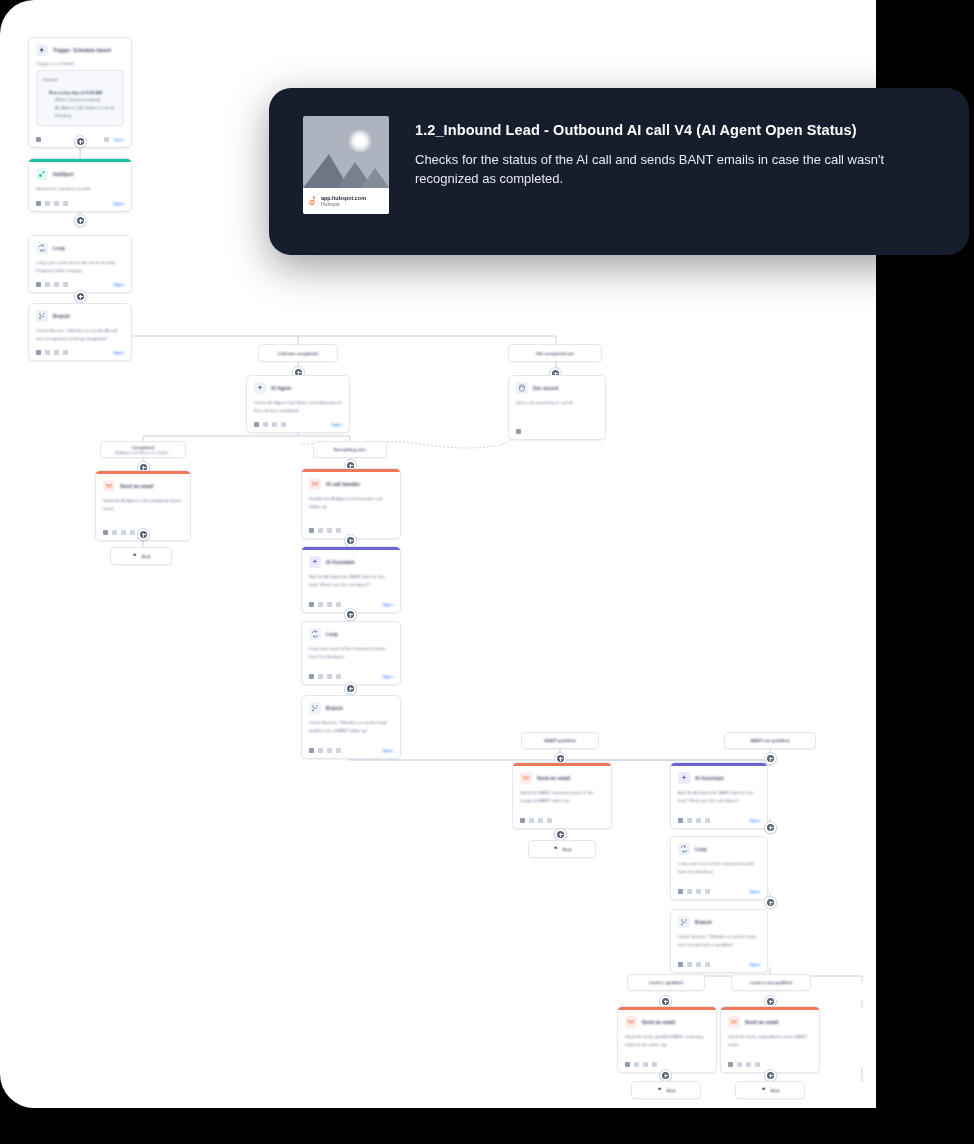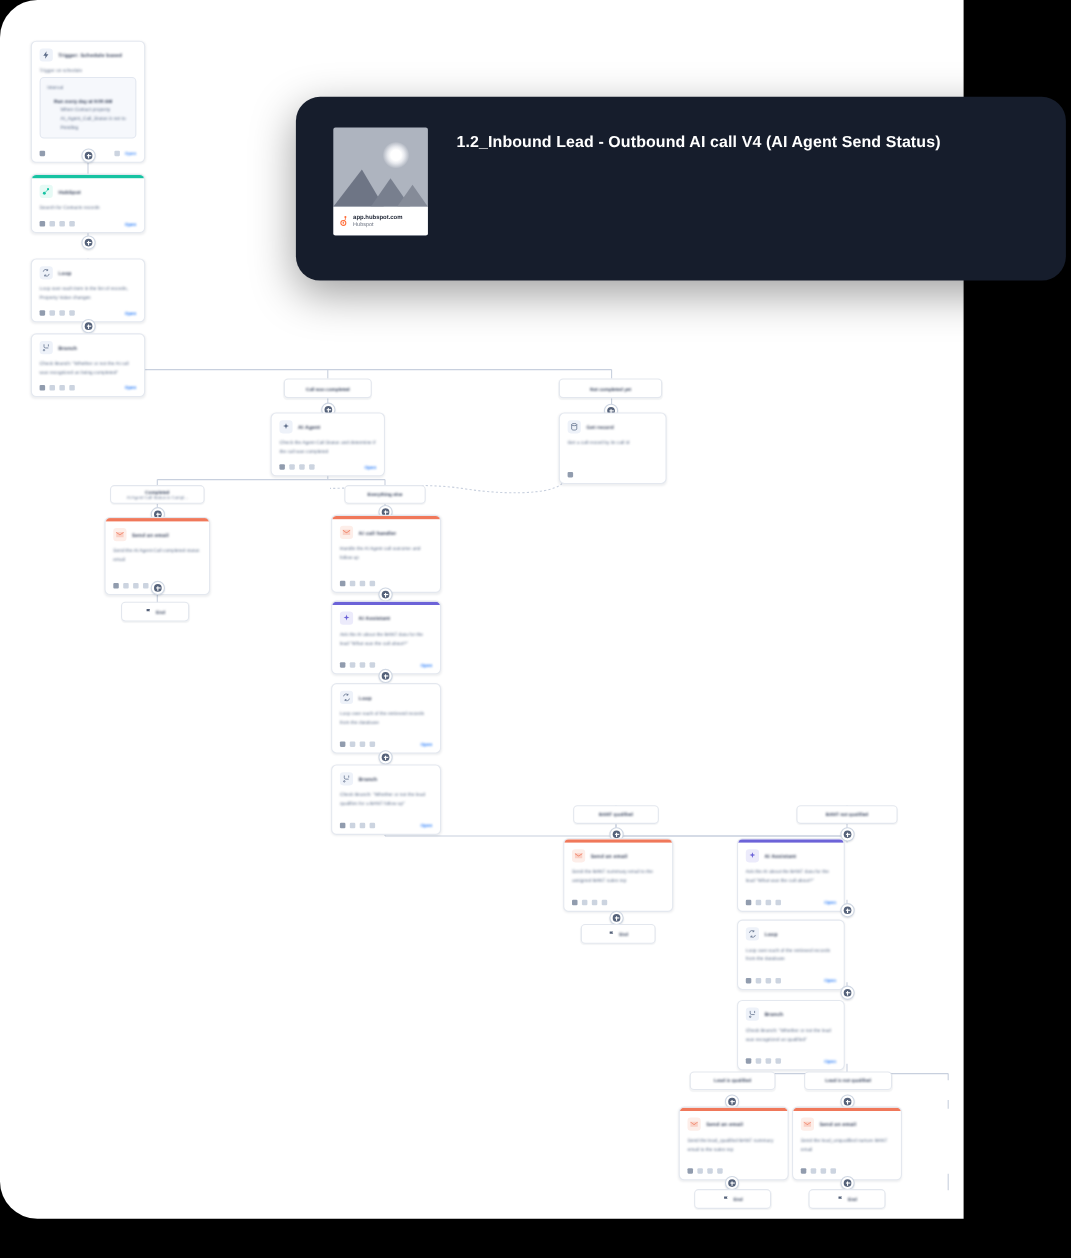--- a/index.html
+++ b/index.html
@@ -781,18 +781,19 @@
           <path d="M16 9l-5 4" stroke="#ff6b35" stroke-width="2" fill="none"></path>
         </svg>
         <div class="txt">
           <div class="u">app.hubspot.com</div>
           <div class="n">Hubspot</div>
         </div>
       </div>
     </div>
 
     <div id="tipbody">
-      <div id="tiptitle">1.2_Inbound Lead - Outbound AI call V4 (AI Agent Send Status)</div>
+      <div id="tiptitle">1.2_Inbound Lead - Outbound AI call V4 (AI Agent Open Status)</div>
+      <div id="tipdesc">Checks for the status of the AI call and sends BANT emails in case the call wasn't recognized as completed.</div>
     </div>
 
   </div>
 
 </div>
 
 </body></html>

